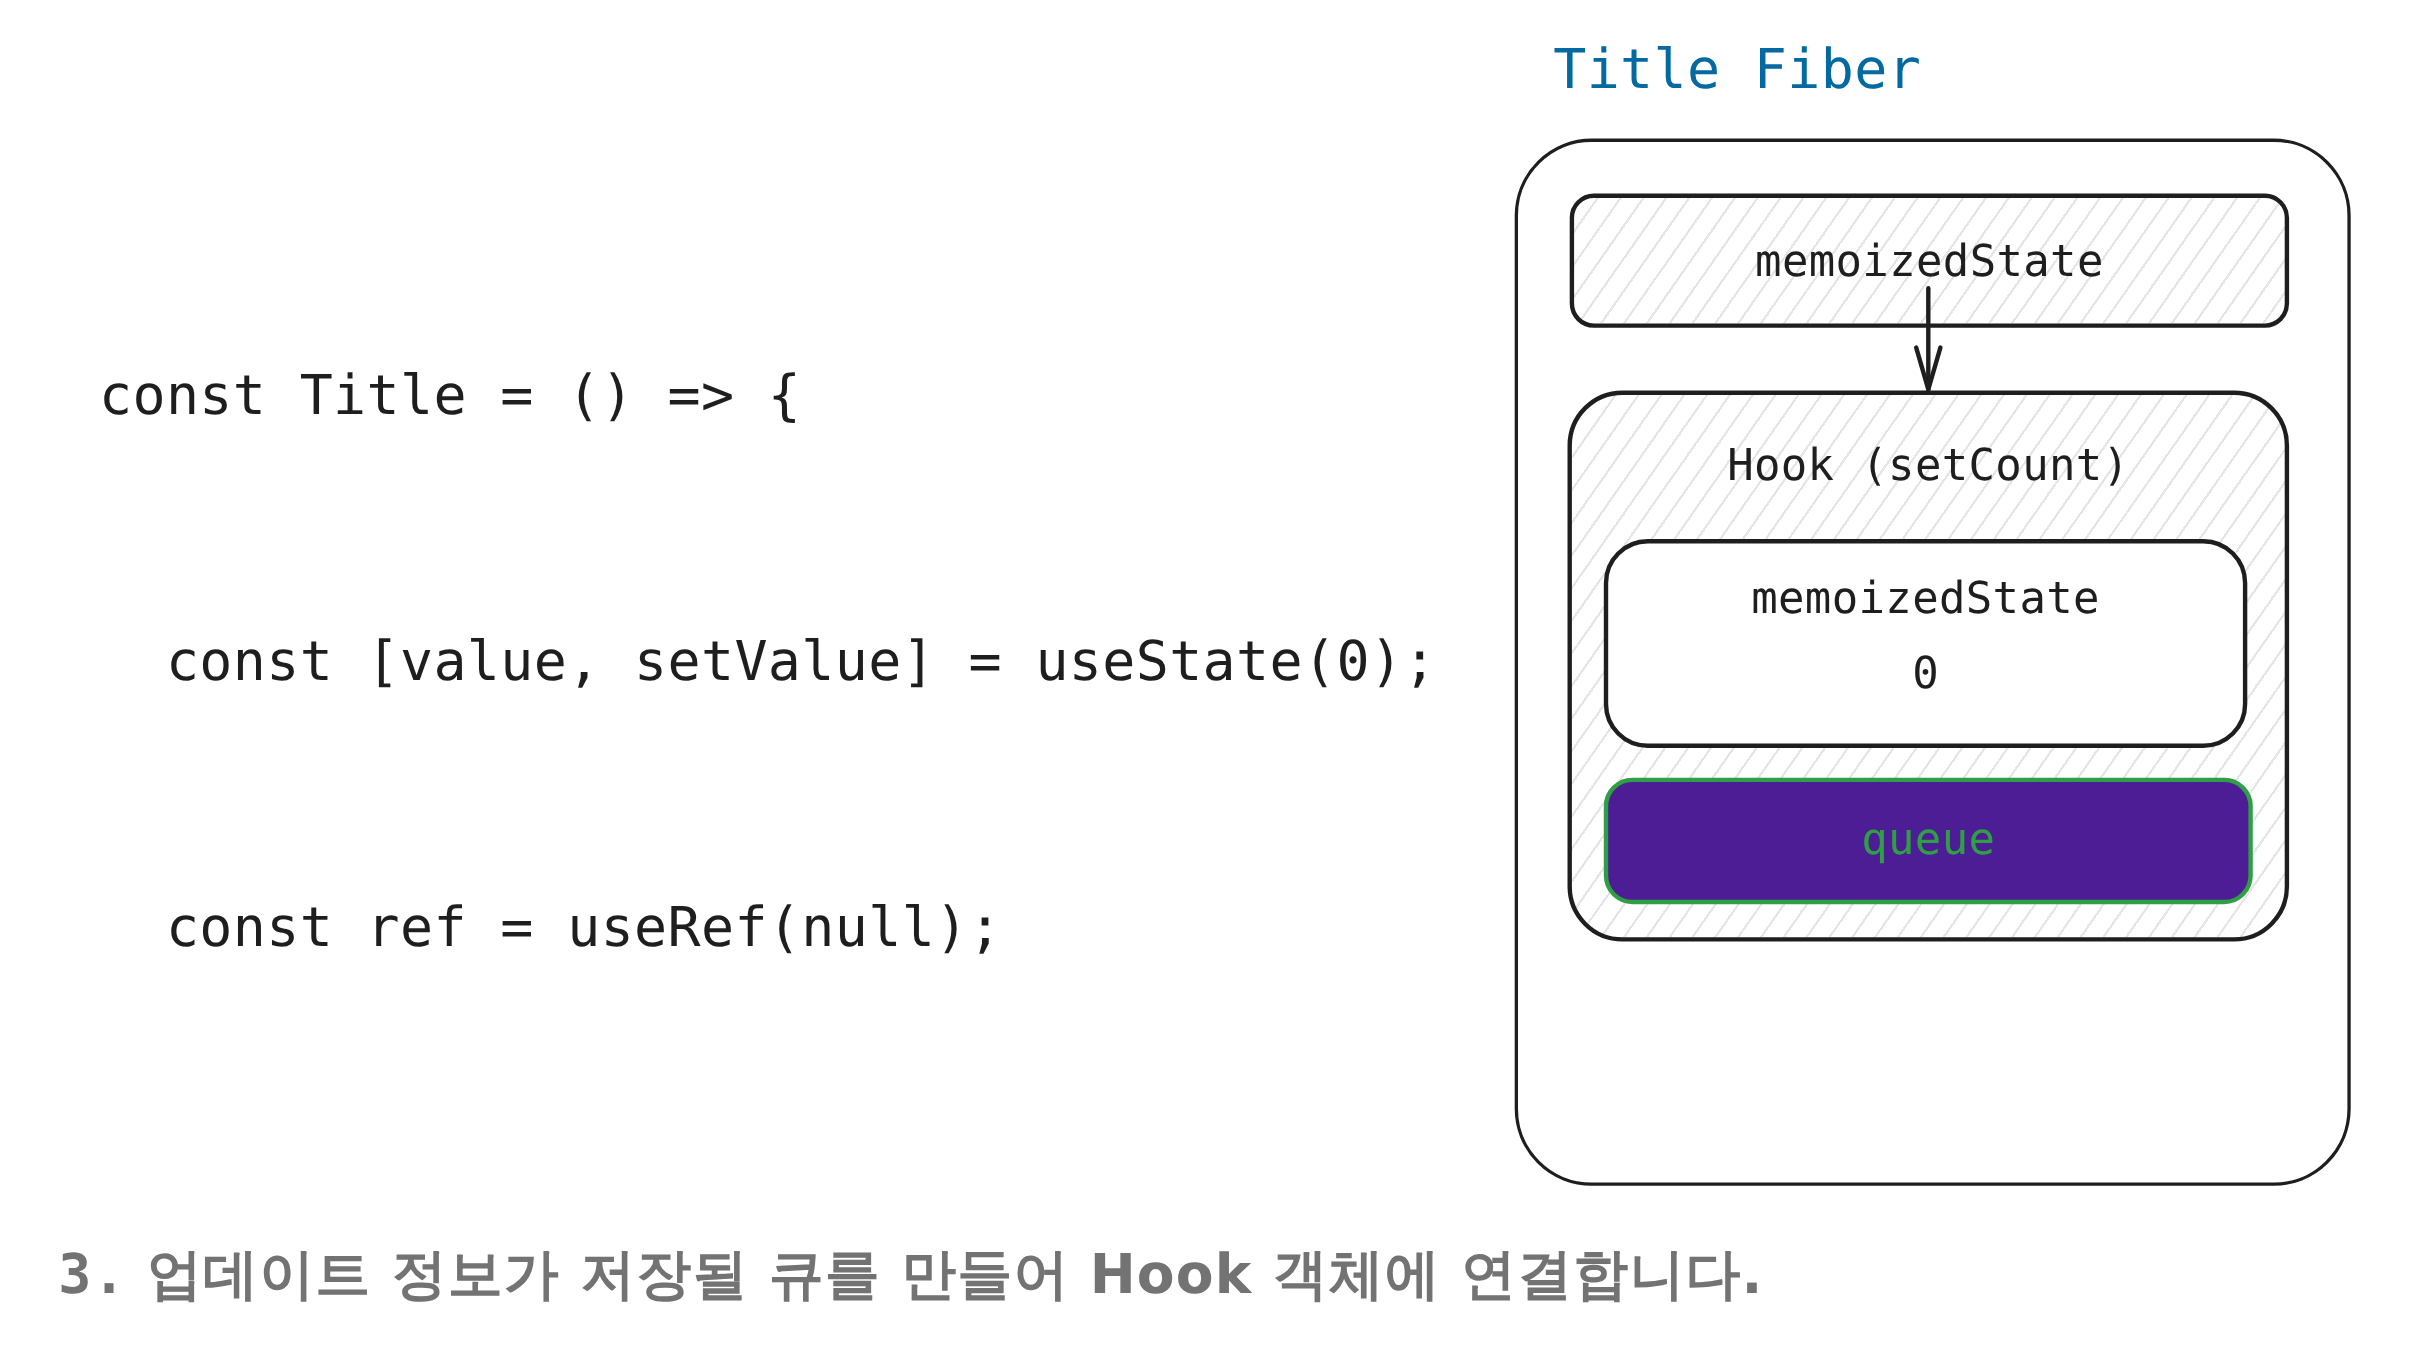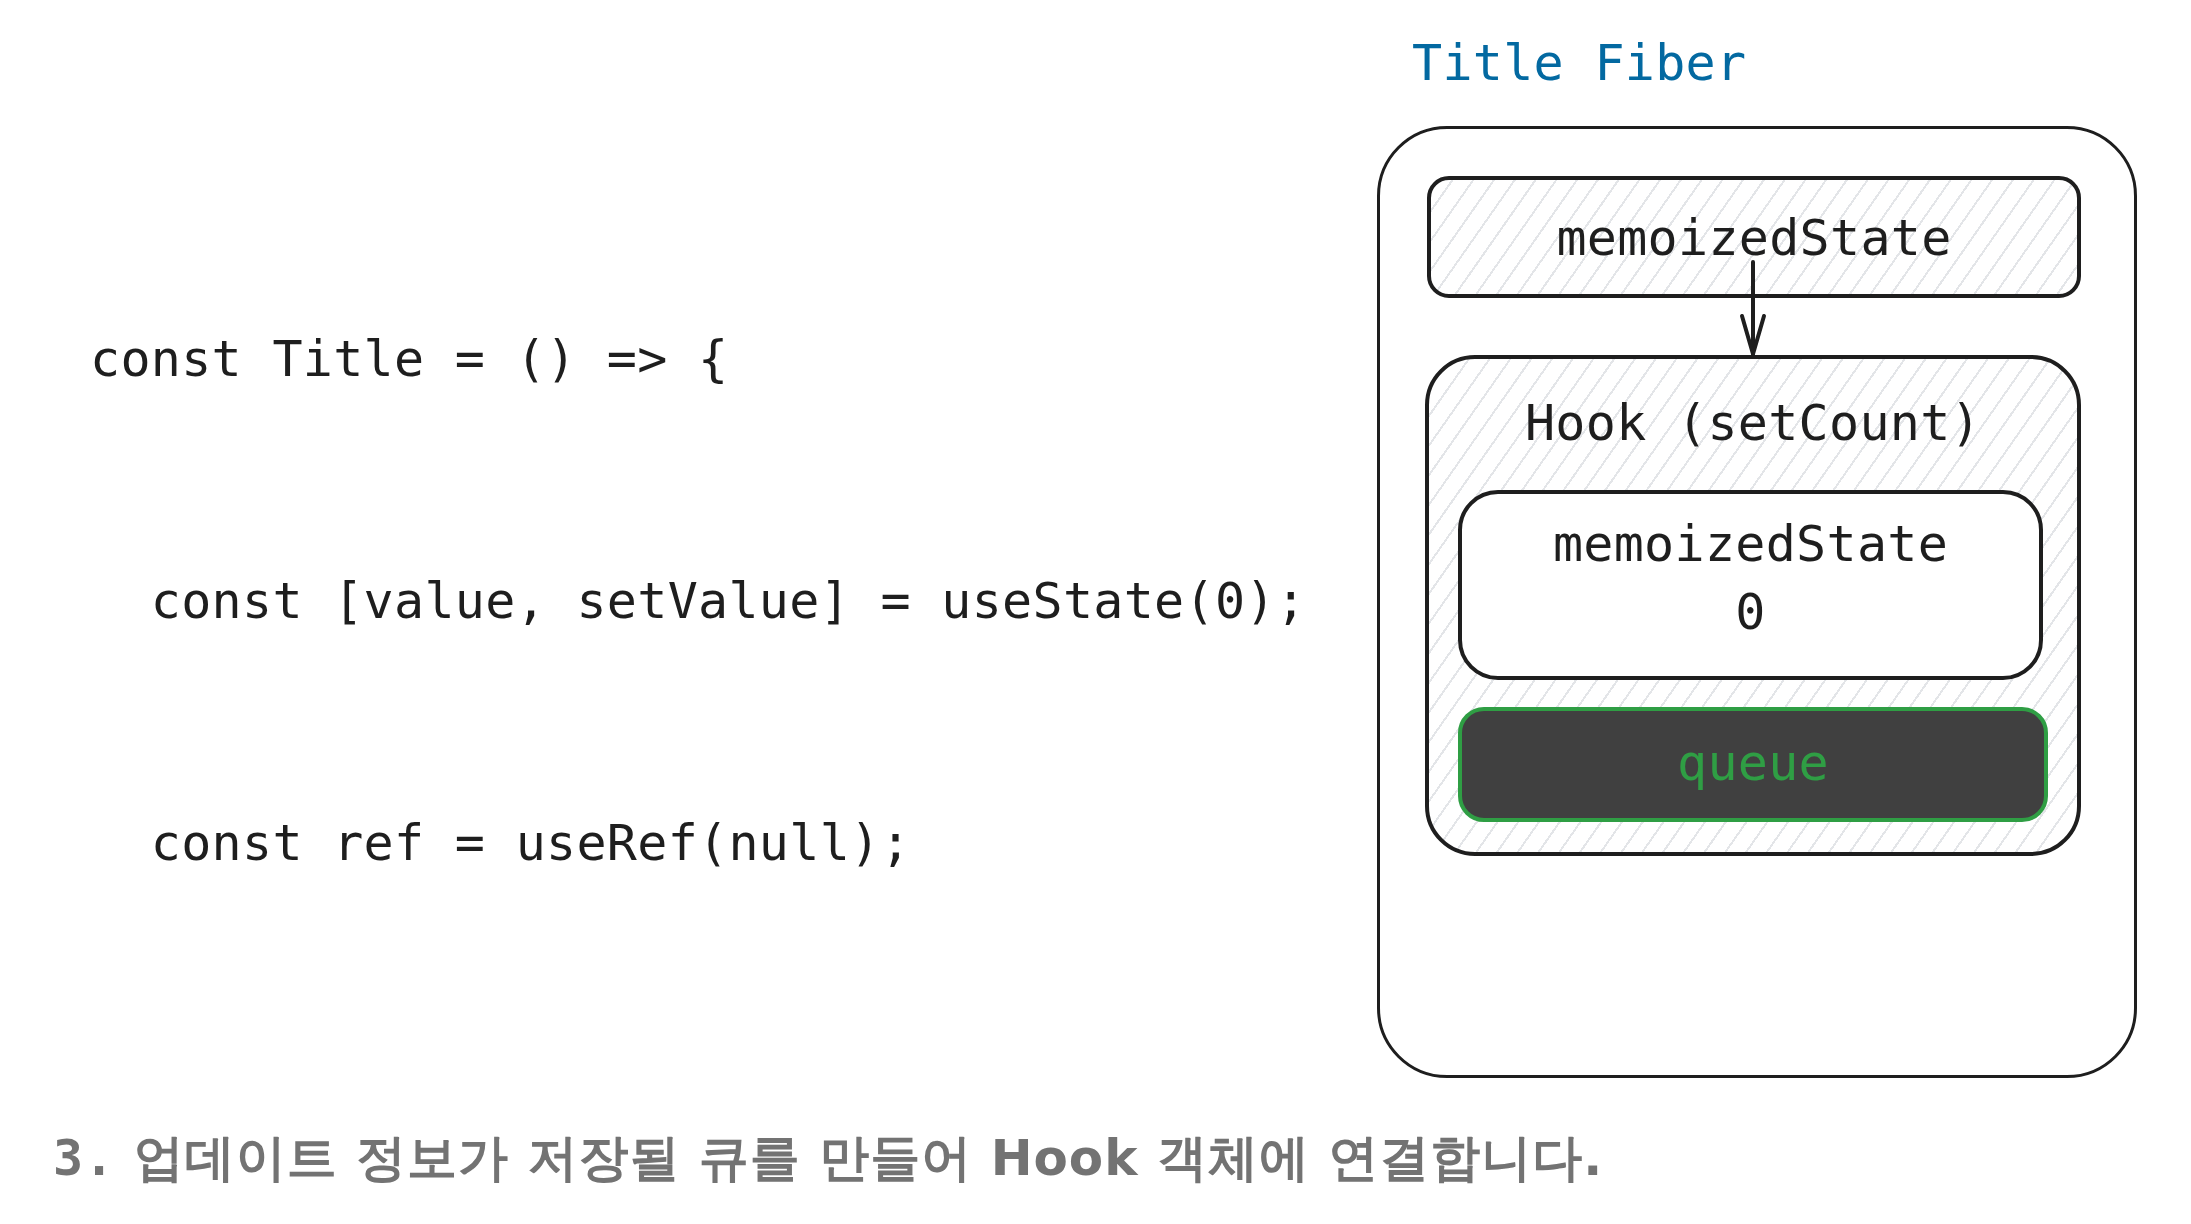--- a/index.html
+++ b/index.html
@@ -11,22 +11,22 @@
   .code .line { display:block; height:70px;margin-top:32px; }
   .fiber-title { position:absolute; left:1412px; top:28px; font-size:50px; line-height:70px;
                  white-space:pre; color:#0369a1; letter-spacing:0.3px; }
   .box { position:absolute; box-sizing:border-box; }
   .outer { left:1377px; top:126px; width:760px; height:952px; border:3px solid #1e1e1e; border-radius:70px; background:#fff; }
   .hatch { background-color:#ffffff;
            background-image:repeating-linear-gradient(-55deg, transparent 0px, transparent 15px, #e3e5e8 15px, #e3e5e8 17px); }
   .top-memo { left:1427px; top:176px; width:654px; height:122px; border:4px solid #1e1e1e; border-radius:22px; }
   .hook { left:1425px; top:355px; width:656px; height:501px; border:4px solid #1e1e1e; border-radius:50px; }
   .inner-memo { left:1458px; top:490px; width:585px; height:190px; border:4px solid #1e1e1e; border-radius:40px; background:#fff; }
-  .queue { left:1458px; top:707px; width:590px; height:115px; border:4px solid #2f9e44; border-radius:26px; background:#404040; }
-  .label { position:absolute; left:0; right:0; text-align:center; font-size:50px; line-height:60px; white-space:pre; letter-spacing:0.3px; }
+  .queue { left:1458px; top:707px; width:590px; height:115px; border:4px solid #2f9e44; border-radius:26px; background:#4c1d95; }
+  .label { position:absolute; left:0; right:0; text-align:center; font-size:40px; line-height:60px; white-space:pre; letter-spacing:0.3px; }
   .green { color:#2f9e44; }
   .caption { position:absolute; left:53px; top:1128px; font-size:50px; line-height:60px; color:#737373;
              white-space:pre; font-family:"DejaVu Sans","Liberation Sans",sans-serif; font-weight:bold; letter-spacing:1px; }
   .caption .num { font-family:"DejaVu Sans Mono","Liberation Mono",monospace; }
   svg.arrow { position:absolute; left:1733px; top:258px; width:40px; height:102px; overflow:visible; }
 </style>
 </head>
 <body>
 
 <div class="code">

